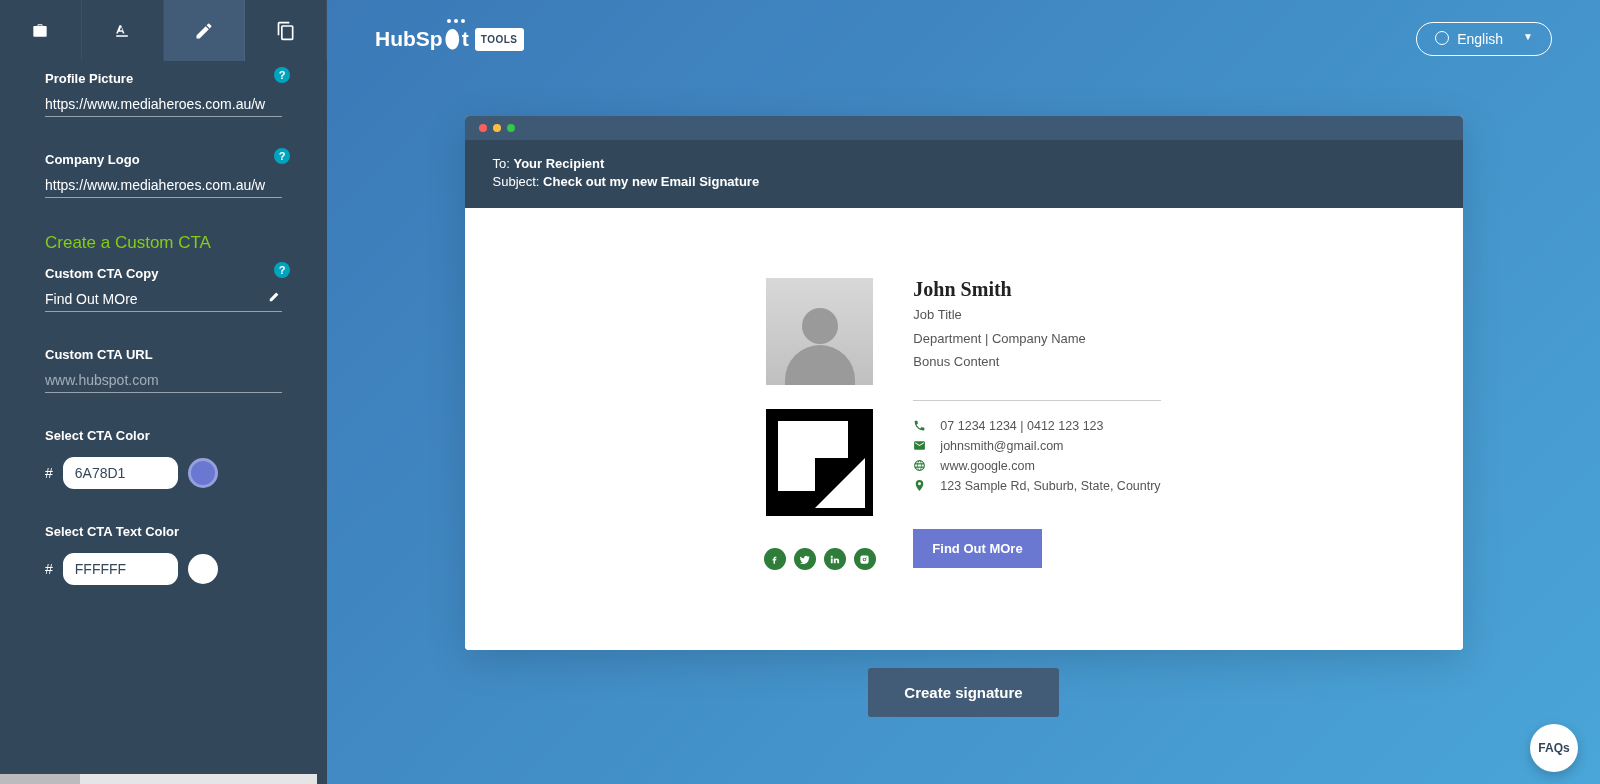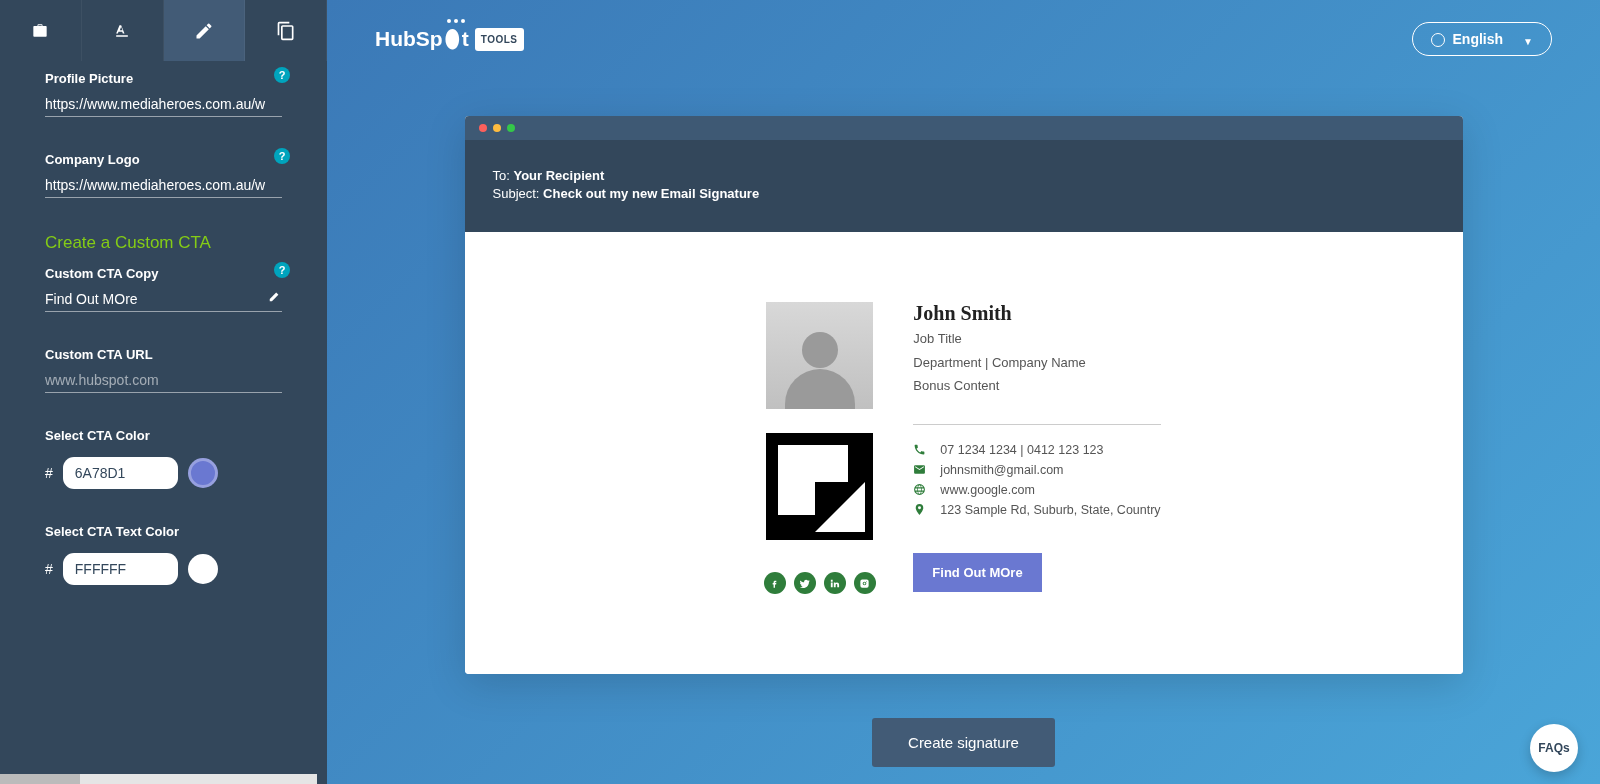--- a/index.html
+++ b/index.html
@@ -31,29 +31,29 @@
 .bottom-scrollbar { position: absolute; bottom: 0; left: 0; right: 10px; height: 10px; background: #e5e5e5; }
 .bottom-scrollbar-thumb { height: 100%; width: 80px; background: #bbb; }
 
 
 .main { flex: 1; background: linear-gradient(135deg, #3b79b7 0%, #4aa5d8 100%); position: relative; display: flex; flex-direction: column; align-items: center; }
 .topbar { width: 100%; padding: 22px 48px 10px; display: flex; justify-content: space-between; align-items: center; }
 .logo { display: flex; align-items: center; gap: 6px; color: #fff; font-weight: 700; font-size: 21px; }
 .logo .dots { display: flex; gap: 3px; margin-bottom: 6px; }
 .logo .dots span { width: 4px; height: 4px; background: #fff; border-radius: 50%; }
 .logo-badge { background: #fff; color: #33475b; font-size: 10px; font-weight: 800; padding: 6px 6px; border-radius: 3px; letter-spacing: 0.5px; }
-.lang-select { border: 1.5px solid #fff; border-radius: 20px; padding: 8px 18px; color: #fff; display: flex; align-items: flex-end; gap: 8px; font-size: 14px; cursor: pointer; font-weight: bold; }
+.lang-select { border: 1.5px solid #fff; border-radius: 20px; padding: 8px 18px; color: #fff; display: flex; align-items: flex-start; gap: 8px; font-size: 14px; cursor: pointer; }
 .lang-select .globe { width: 14px; height: 14px; border: 1.5px solid #fff; border-radius: 50%; position: relative; }
 .lang-select .chev { font-size: 10px; margin-left: 12px; }
 
 
 .mail-window { width: 998px; background: #fff; border-radius: 4px; overflow: hidden; margin-top: 50px; box-shadow: 0 10px 40px rgba(0,0,0,0.15); }
 .mail-chrome { background: #3e5974; padding: 8px 14px; display: flex; gap: 6px; }
 .mail-chrome span { width: 8px; height: 8px; border-radius: 50%; }
-.mail-header { background: #33475b; padding: 28px 28px; color: #fff; font-size: 13px; }
+.mail-header { background: #33475b; padding: 16px 28px; color: #fff; font-size: 13px; }
 .mail-header .line { margin-bottom: 3px; }
 .mail-body { background: #fff; padding: 70px 60px 80px; display: flex; justify-content: center; }
 .sig { display: flex; gap: 40px; }
 .sig-left { width: 107px; display: flex; flex-direction: column; align-items: center; }
 .avatar { width: 107px; height: 107px; background: linear-gradient(#d8d8d8,#c0c0c0); position: relative; }
 .avatar-head { position: absolute; top: 28%; left: 50%; transform: translateX(-50%); width: 36px; height: 36px; background: #9a9a9a; border-radius: 50%; }
 .avatar-body { position: absolute; bottom: 0; left: 50%; transform: translateX(-50%); width: 70px; height: 40px; background: #9a9a9a; border-radius: 35px 35px 0 0; }
 .logo-box { width: 107px; height: 107px; background: #000; margin-top: 24px; position: relative; overflow: hidden; }
 .logo-box::before { content: ""; position: absolute; left: 12px; top: 12px; width: 70px; height: 70px; background: #fff; }
 .logo-box::after { content: ""; position: absolute; right: 0; bottom: 0; width: 0; height: 0; border-left: 50px solid transparent; border-bottom: 50px solid #fff; transform: translate(-8px,-8px); background:#000;}
@@ -63,21 +63,21 @@
 .social svg { width: 11px; height: 11px; fill: #fff; }
 .sig-right { min-width: 220px; }
 .sig-name { font-size: 20px; font-weight: 700; color: #222; font-family: Georgia, serif; }
 .sig-meta { font-size: 13px; color: #555; margin-top: 4px; line-height: 1.5; }
 .sig-hr { border: none; border-top: 1px solid #ccc; margin: 28px 0 18px; }
 .contact-row { display: flex; align-items: center; gap: 14px; font-size: 12.5px; color: #555; margin-bottom: 6px; }
 .contact-row .ic { width: 13px; height: 13px; fill: #2f7d3b; flex-shrink: 0; }
 .cta-btn { display: inline-block; background: #6a78d1; color: #fff; font-size: 13px; font-weight: 700; padding: 12px 19px; margin-top: 30px; cursor: pointer; }
 
 
-.create-btn { background: #425b76; color: #fff; border: none; padding: 16px 36px; font-size: 15px; font-weight: 400; border-radius: 3px; margin-top: 44px; cursor: pointer; }
+.create-btn { background: #425b76; color: #fff; border: none; padding: 16px 36px; font-size: 15px; font-weight: 700; border-radius: 3px; margin-top: 18px; cursor: pointer; }
 
 .faqs { position: absolute; bottom: 12px; right: 22px; width: 48px; height: 48px; background: #fff; border-radius: 50%; display: flex; align-items: center; justify-content: center; font-size: 12px; color: #33475b; font-weight: 600; box-shadow: 0 4px 12px rgba(0,0,0,0.2); cursor: pointer; }
 </style>
 </head>
 <body>
 
 <div class="app">
 
   <div class="sidebar">
     <div class="tabs">

